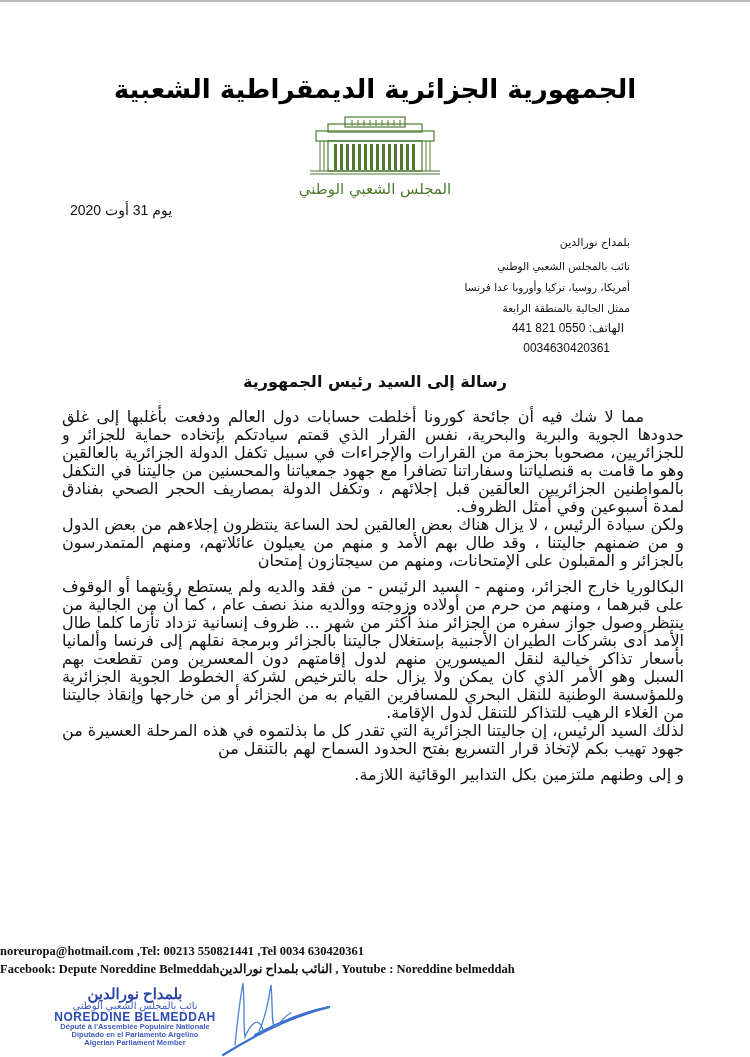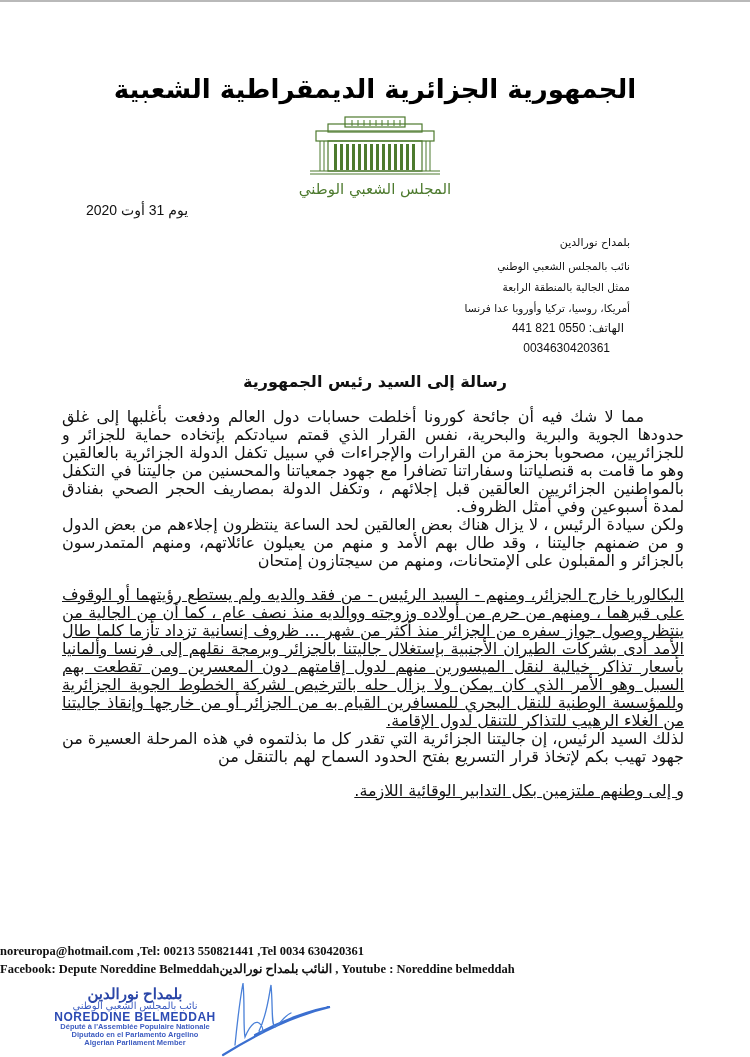--- a/index.html
+++ b/index.html
@@ -9,21 +9,21 @@
       font-family: "DejaVu Sans", sans-serif; color: #111;
     }
     .topline { position: absolute; left: 0; right: 0; top: 0; height: 2px; background: #b9b9b9; }
     .republic {
       position: absolute; top: 74px; left: 0; width: 750px; text-align: center;
       direction: rtl; font-size: 26px; font-weight: bold; color: #000000;
       font-family: "DejaVu Sans", sans-serif;
     }
     .logo { position: absolute; left: 290px; top: 114px; width: 170px; height: 84px; text-align: center; }
     .date {
-      position: absolute; top: 202px; left: 86px; direction: rtl;
+      position: absolute; top: 202px; left: 70px; direction: rtl;
       font-size: 14px; font-family: "Liberation Sans", sans-serif;
     }
     .sender {
       position: absolute; top: 232px; right: 120px; width: 260px; direction: rtl;
       text-align: right; font-size: 10.5px; font-family: "DejaVu Sans", sans-serif;
     }
     .sender div { line-height: 21px; }
     .sender .name { font-size: 11px; margin-bottom: 3px; }
     .sender .phone { font-family: "Liberation Sans", sans-serif; font-size: 12px; padding-right: 6px; line-height: 18px; }
     .sender .phone2 { font-family: "Liberation Sans", sans-serif; font-size: 12px; padding-right: 20px; line-height: 22px; }
@@ -31,21 +31,21 @@
       position: absolute; top: 372px; left: 0; width: 750px; text-align: center;
       direction: rtl; font-size: 16px; font-weight: bold;
       font-family: "DejaVu Sans", sans-serif;
     }
     .body {
       position: absolute; top: 408px; left: 62px; width: 622px; direction: rtl;
       text-align: justify; text-align-last: right;
       font-size: 16px; line-height: 18px; font-family: "DejaVu Sans", sans-serif;
     }
     .body p { margin: 0; }
-    .body .gap { margin-top: 16px; text-decoration: underline; }
+    .body .gap { margin-top: 8px; }
     .body .indent { text-indent: 40px; }
     .contact {
       position: absolute; top: 942px; left: 0; width: 750px; 
       font-family: "Liberation Serif", serif; font-weight: bold; font-size: 12.5px; line-height: 18px;
     }
     .stamp {
       position: absolute; left: 40px; top: 986px; width: 190px; height: 68px;
       font-family: "Liberation Sans", sans-serif; color: #2f4fb0; text-align: center;
     }
     .stamp .ar1 { direction: rtl; font-size: 15px; font-weight: bold; line-height: 15px; color: #2a46a8; }
@@ -104,22 +104,22 @@
     </g>
     <text x="85" y="80" text-anchor="middle" font-size="15" fill="#4d7a2e" direction="rtl" font-family="DejaVu Sans, sans-serif">المجلس الشعبي الوطني</text>
   </svg>
 </div>
 
 <div class="date">يوم 31 أوت 2020</div>
 
 <div class="sender">
   <div class="name">بلمداح نورالدين</div>
   <div>نائب بالمجلس الشعبي الوطني</div>
+  <div>أمريكا، روسيا، تركيا وأوروبا عدا فرنسا</div>
   <div>ممثل الجالية بالمنطقة الرابعة</div>
-  <div>أمريكا، روسيا، تركيا وأوروبا عدا فرنسا</div>
   <div class="phone">
     <span>الهاتف:</span>
     <span>0550 821 441</span>
   </div>
   <div class="phone2">0034630420361</div>
 </div>
 
 <div class="subject">رسالة إلى السيد رئيس الجمهورية</div>
 
 <div class="body">

